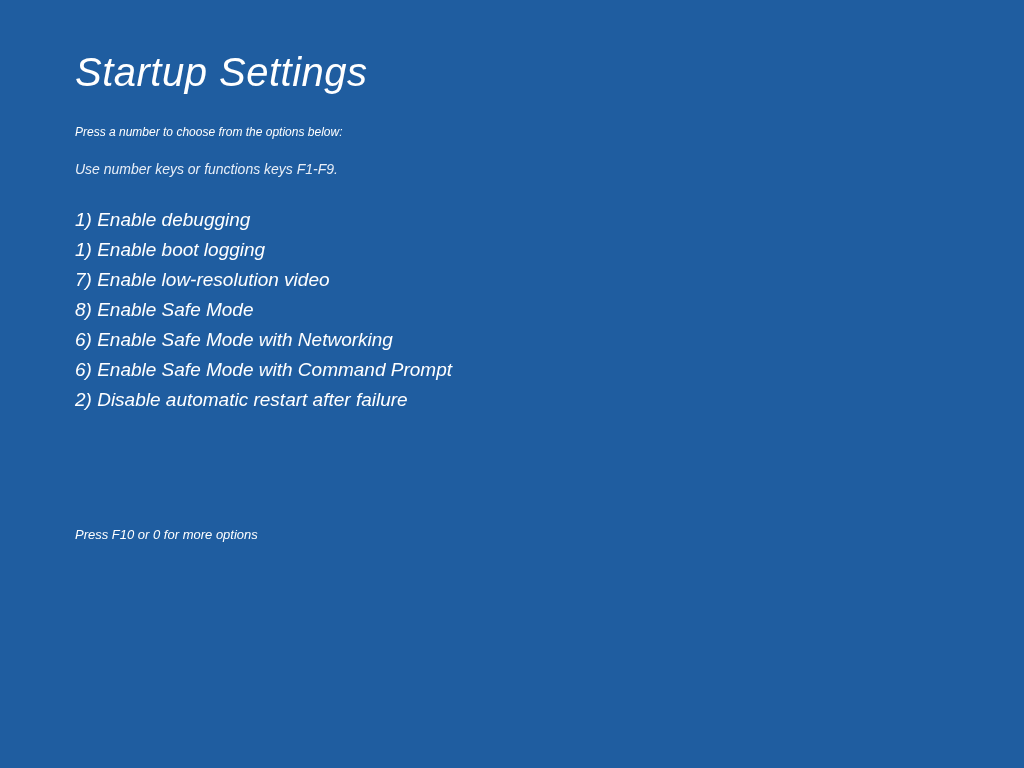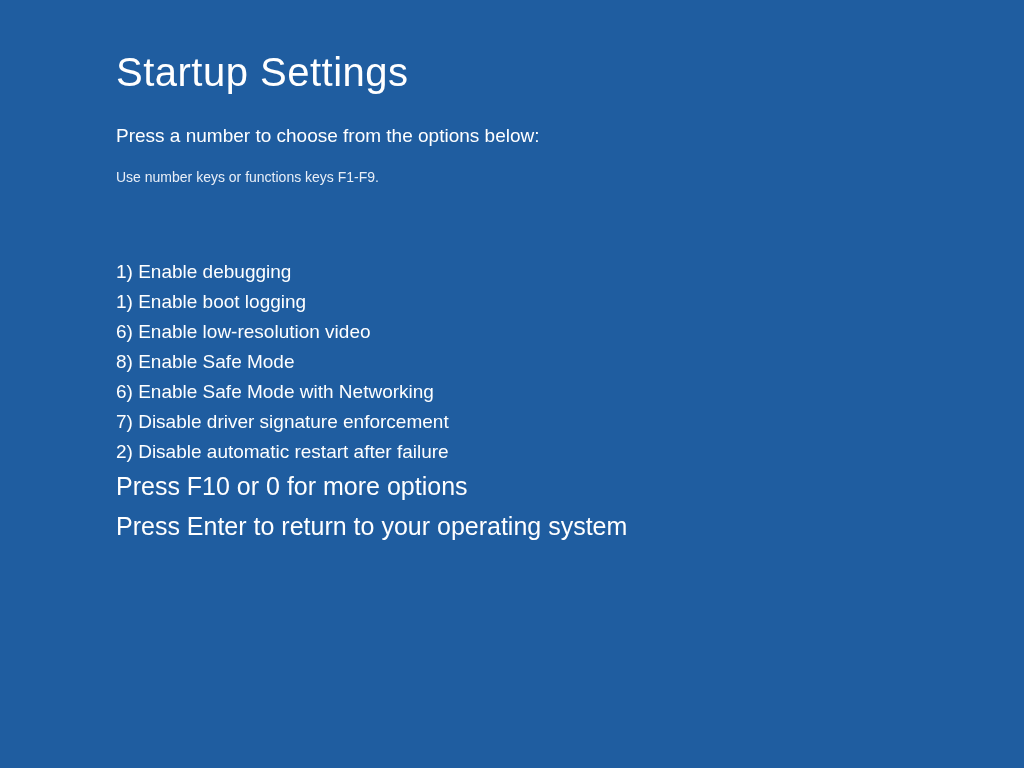--- a/index.html
+++ b/index.html
@@ -10,68 +10,69 @@
     body {
       width: 1024px;
       height: 768px;
       background-color: #1f5da0;
       font-family: "Segoe UI", "Segoe UI Light", Arial, sans-serif;
       color: #ffffff;
       overflow: hidden;
       border-radius: 12px;
     }
     .container {
-      padding-left: 116px;
+      padding-left: 75px;
       padding-top: 50px;
+      font-style: italic;
     }
     .title {
       font-size: 40px;
       font-weight: 300;
       margin-bottom: 30px;
       letter-spacing: 0.5px;
     }
     .instruction {
-      font-size: 19px;
+      font-size: 12px;
       font-weight: 300;
       margin-bottom: 22px;
     }
     .hint {
       font-size: 14px;
       font-weight: 300;
-      margin-bottom: 72px;
+      margin-bottom: 28px;
       color: #e8eef7;
     }
     .options-list {
+      margin-bottom: 110px;
     }
     .option-item {
       font-size: 19px;
       font-weight: 300;
       line-height: 1.58;
     }
     .footer-line {
-      font-size: 25px;
+      font-size: 13px;
       font-weight: 300;
       line-height: 1.58;
     }
   </style>
 </head>
 <body>
 
 <div class="container">
   <h1 class="title">Startup Settings</h1>
   <div class="instruction">Press a number to choose from the options below:</div>
   <div class="hint">Use number keys or functions keys F1-F9.</div>
 
   <div class="options-list">
     <div class="option-item">1) Enable debugging</div>
     <div class="option-item">1) Enable boot logging</div>
-    <div class="option-item">6) Enable low-resolution video</div>
+    <div class="option-item">7) Enable low-resolution video</div>
     <div class="option-item">8) Enable Safe Mode</div>
     <div class="option-item">6) Enable Safe Mode with Networking</div>
-    <div class="option-item">7) Disable driver signature enforcement</div>
+    <div class="option-item">6) Enable Safe Mode with Command Prompt</div>
     <div class="option-item">2) Disable automatic restart after failure</div>
   </div>
 
   <div>
     <div class="footer-line">Press F10 or 0 for more options</div>
-    <div class="footer-line">Press Enter to return to your operating system</div>
   </div>
 </div>
 
 </body></html>

